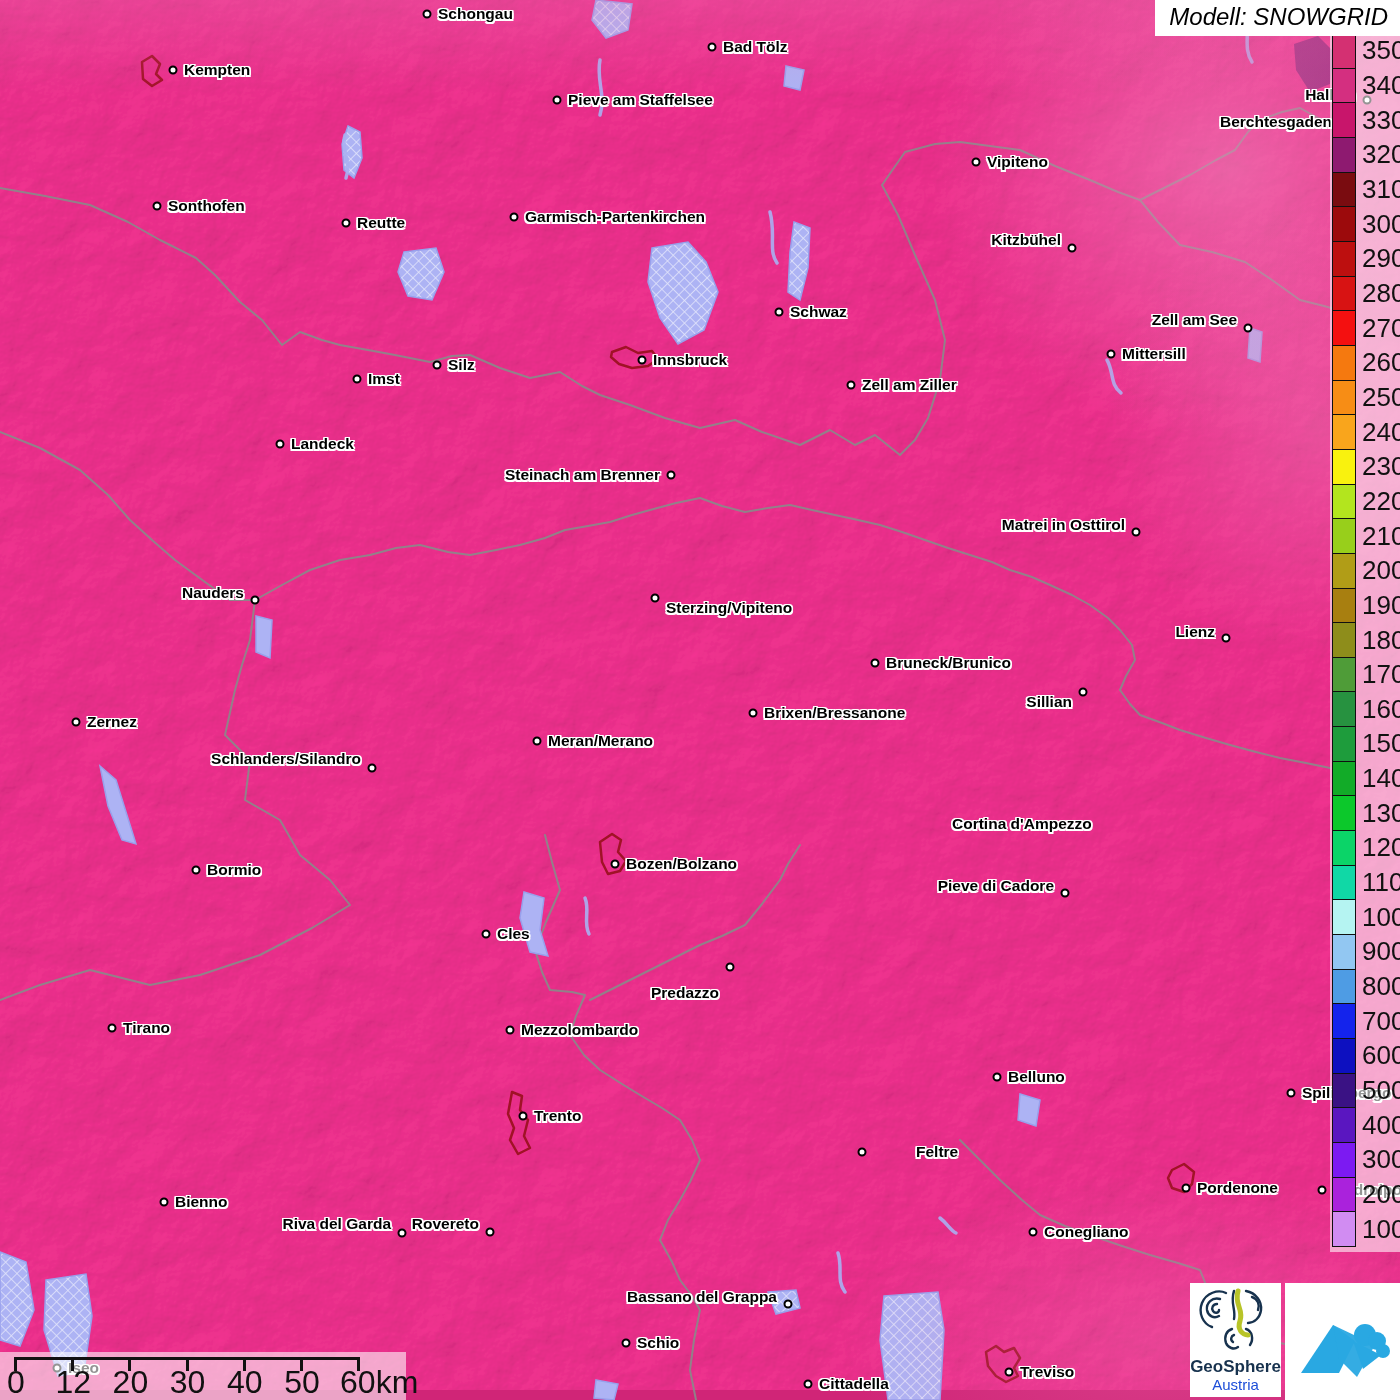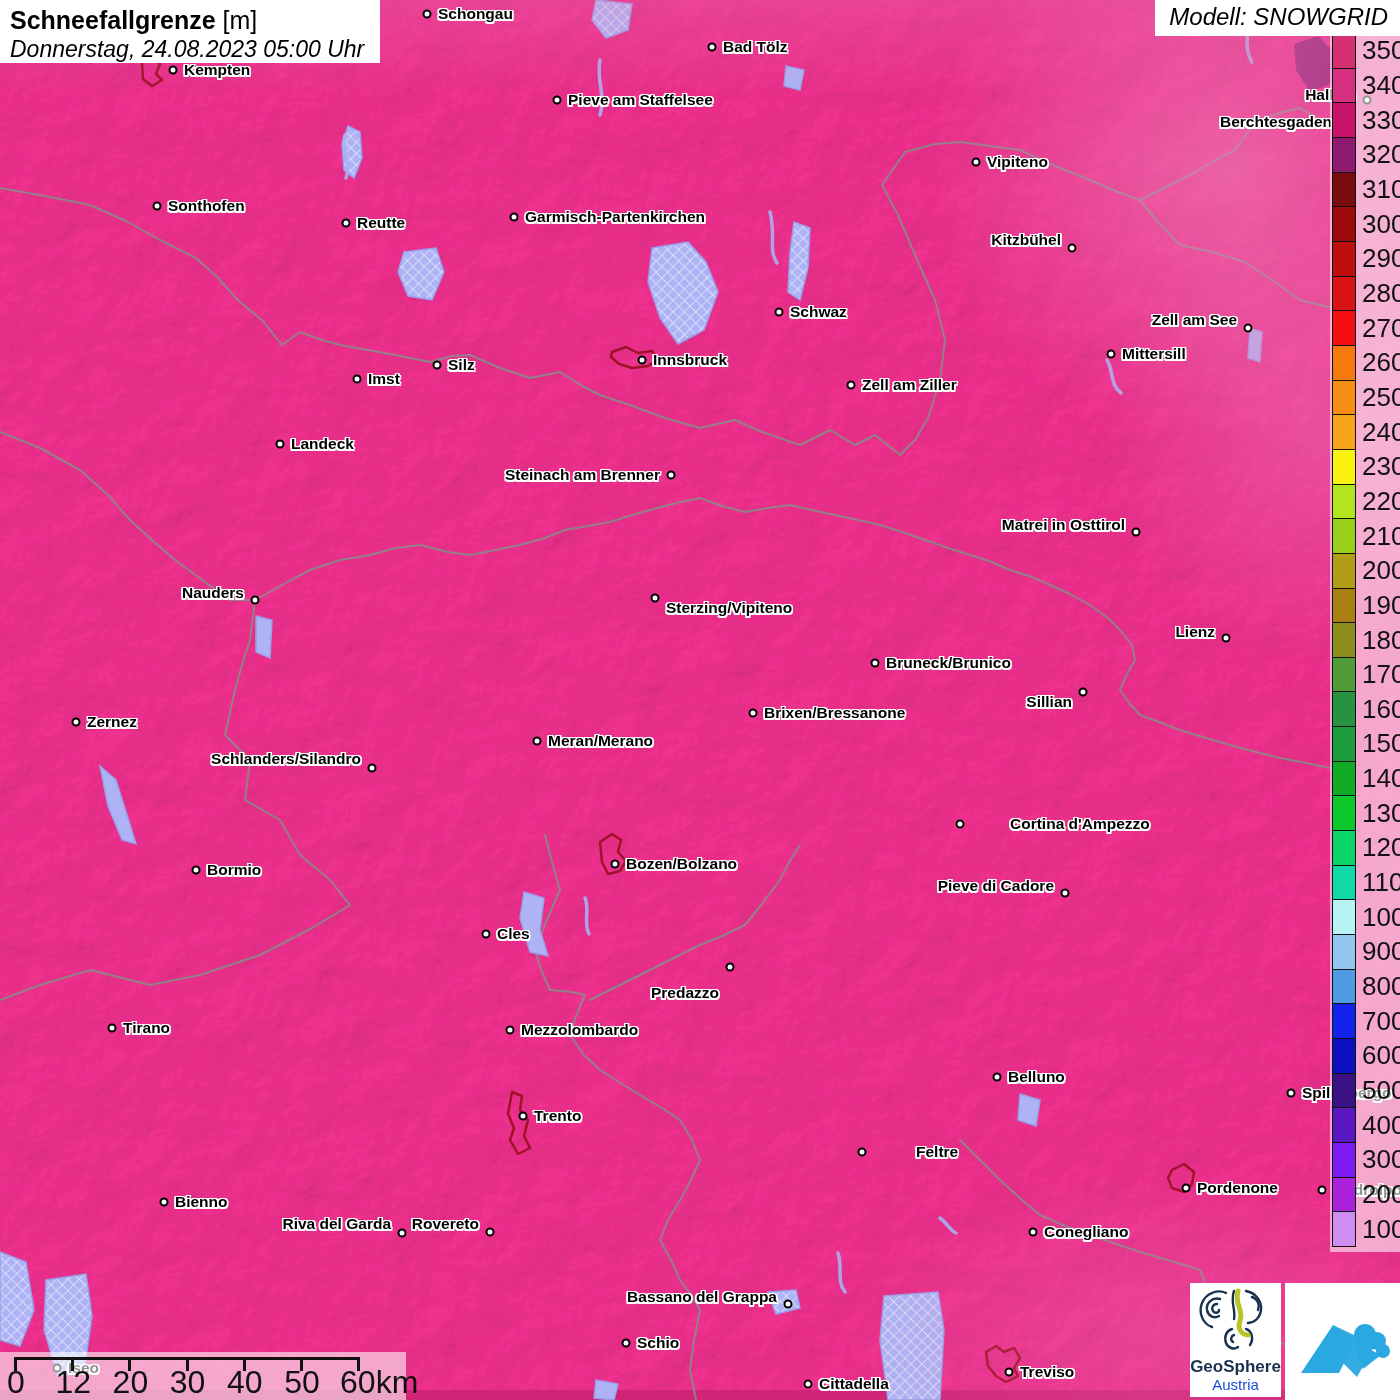--- a/index.html
+++ b/index.html
@@ -179,21 +179,21 @@
       <div class="city-label" style="top: 702px; right: 328px;">Sillian</div>
       <div class="city-marker" style="left: 753px; top: 713px;"></div>
       <div class="city-label" style="top: 713px; left: 764px; text-align: right;">Brixen/Bressanone</div>
       <div class="city-marker" style="left: 76px; top: 722px;"></div>
       <div class="city-label" style="top: 722px; left: 87px;">Zernez</div>
       <div class="city-marker" style="left: 537px; top: 741px;"></div>
       <div class="city-label" style="top: 741px; left: 548px;">Meran/Merano</div>
       <div class="city-marker" style="left: 372px; top: 768px;"></div>
       <div class="city-label" style="top: 759px; right: 1039px;">Schlanders/Silandro</div>
       <div class="city-marker" style="left: 960px; top: 824px;"></div>
-      <div class="city-label" style="top: 824px; left: 1010px;">Cortina d'Ampezzo</div>
+      <div class="city-label" style="top: 824px; left: 952px;">Cortina d'Ampezzo</div>
       <div class="city-marker" style="left: 615px; top: 864px;"></div>
       <div class="city-label" style="top: 864px; left: 626px;">Bozen/Bolzano</div>
       <div class="city-marker" style="left: 196px; top: 870px;"></div>
       <div class="city-label" style="top: 870px; left: 207px;">Bormio</div>
       <div class="city-marker" style="left: 1065px; top: 893px;"></div>
       <div class="city-label" style="top: 886px; right: 346px;">Pieve di Cadore</div>
       <div class="city-marker" style="left: 486px; top: 934px;"></div>
       <div class="city-label" style="top: 934px; left: 497px;">Cles</div>
       <div class="city-marker" style="left: 730px; top: 967px;"></div>
       <div class="city-label" style="top: 993px; right: 681px; padding-left: 12px;">Predazzo</div>
@@ -317,27 +317,20 @@
       <div class="sb-tick" style="left: 185.6px;"></div>
       <div class="sb-label" style="left: 187.6px;">30</div>
       <div class="sb-tick" style="left: 242.8px;"></div>
       <div class="sb-label" style="left: 244.8px;">40</div>
       <div class="sb-tick" style="left: 300px;"></div>
       <div class="sb-label" style="left: 302px;">50</div>
       <div class="sb-tick" style="left: 357.2px;"></div>
       <div class="sb-label" style="left: 379.2px;">60km</div>
     </div>
 
-  <div id="title-box" class="white-box">
-    <div id="title-line1">
-      <span>Schneefallgrenze</span>
-      <span id="title-unit">[m]</span>
-    </div>
-    <div id="title-line2">Donnerstag, 24.08.2023 05:00 Uhr</div>
-  </div>
 
   <div id="model-box" class="white-box">
     <span>Modell: SNOWGRID</span>
   </div>
 
   <div id="geosphere-box" class="logo-box">
     <svg width="91" height="74" viewBox="0 0 91 74">
       <g fill="none" stroke="#17324e" stroke-width="2.4" stroke-linecap="round">
         <path d="M30,16 C22,14 16,20 17,27 C18,33 24,36 29,33"></path>
         <path d="M27,21 C23,21 21,25 23,28 C25,31 29,30 29,27"></path>

